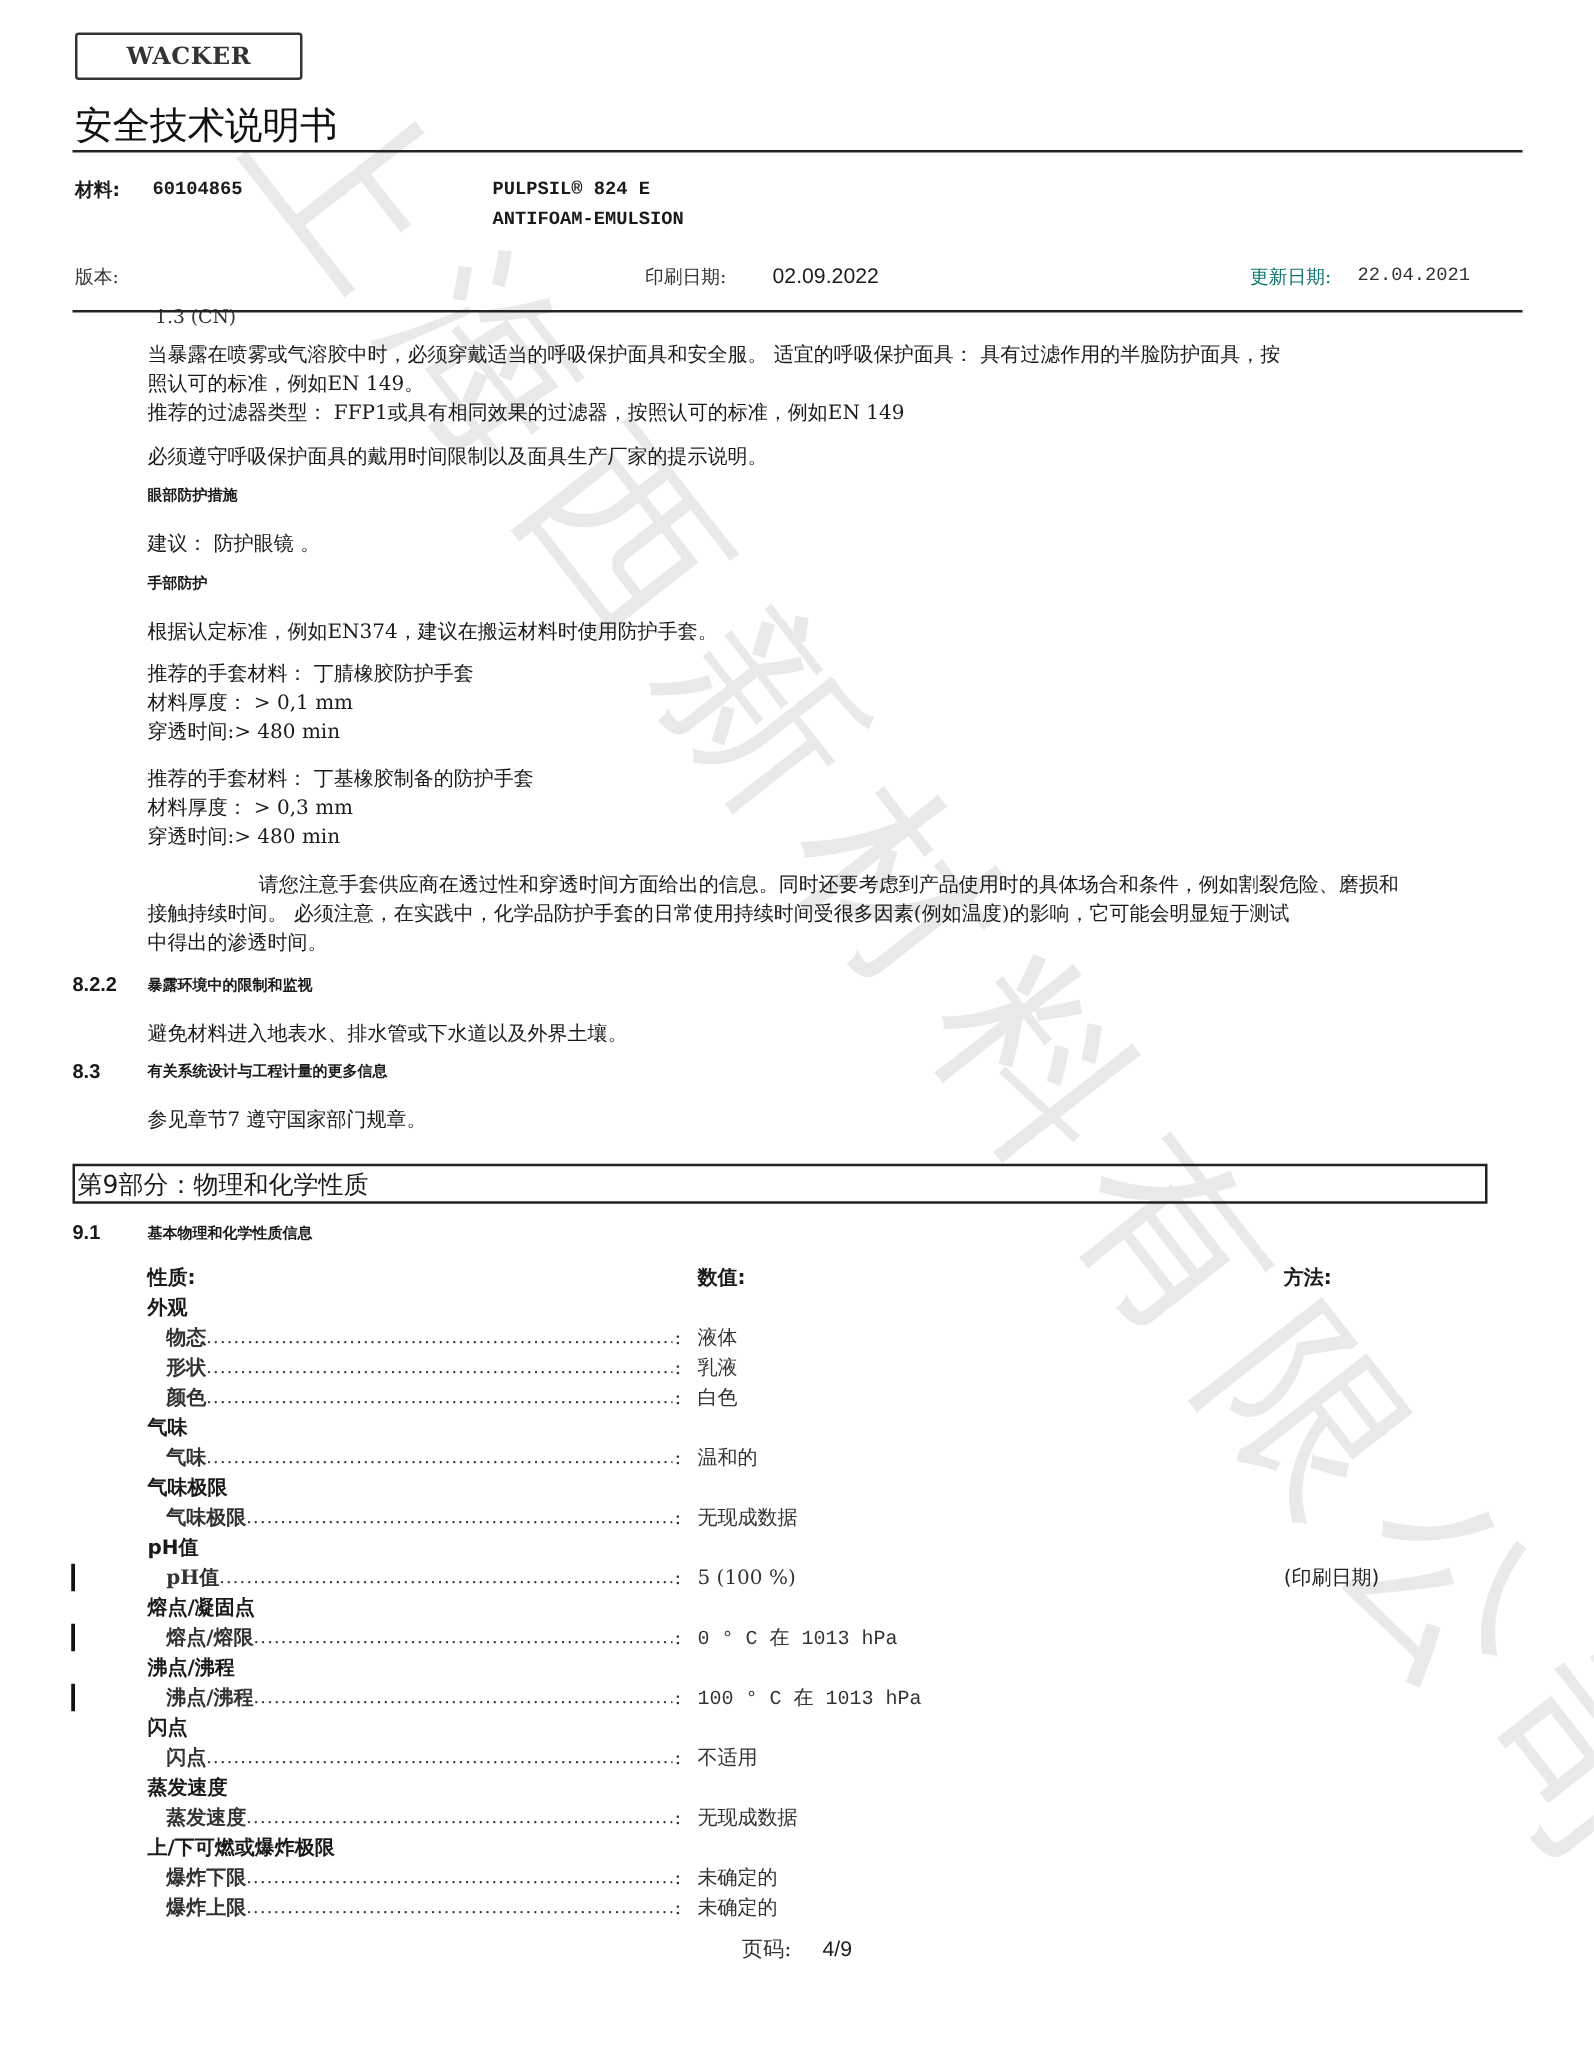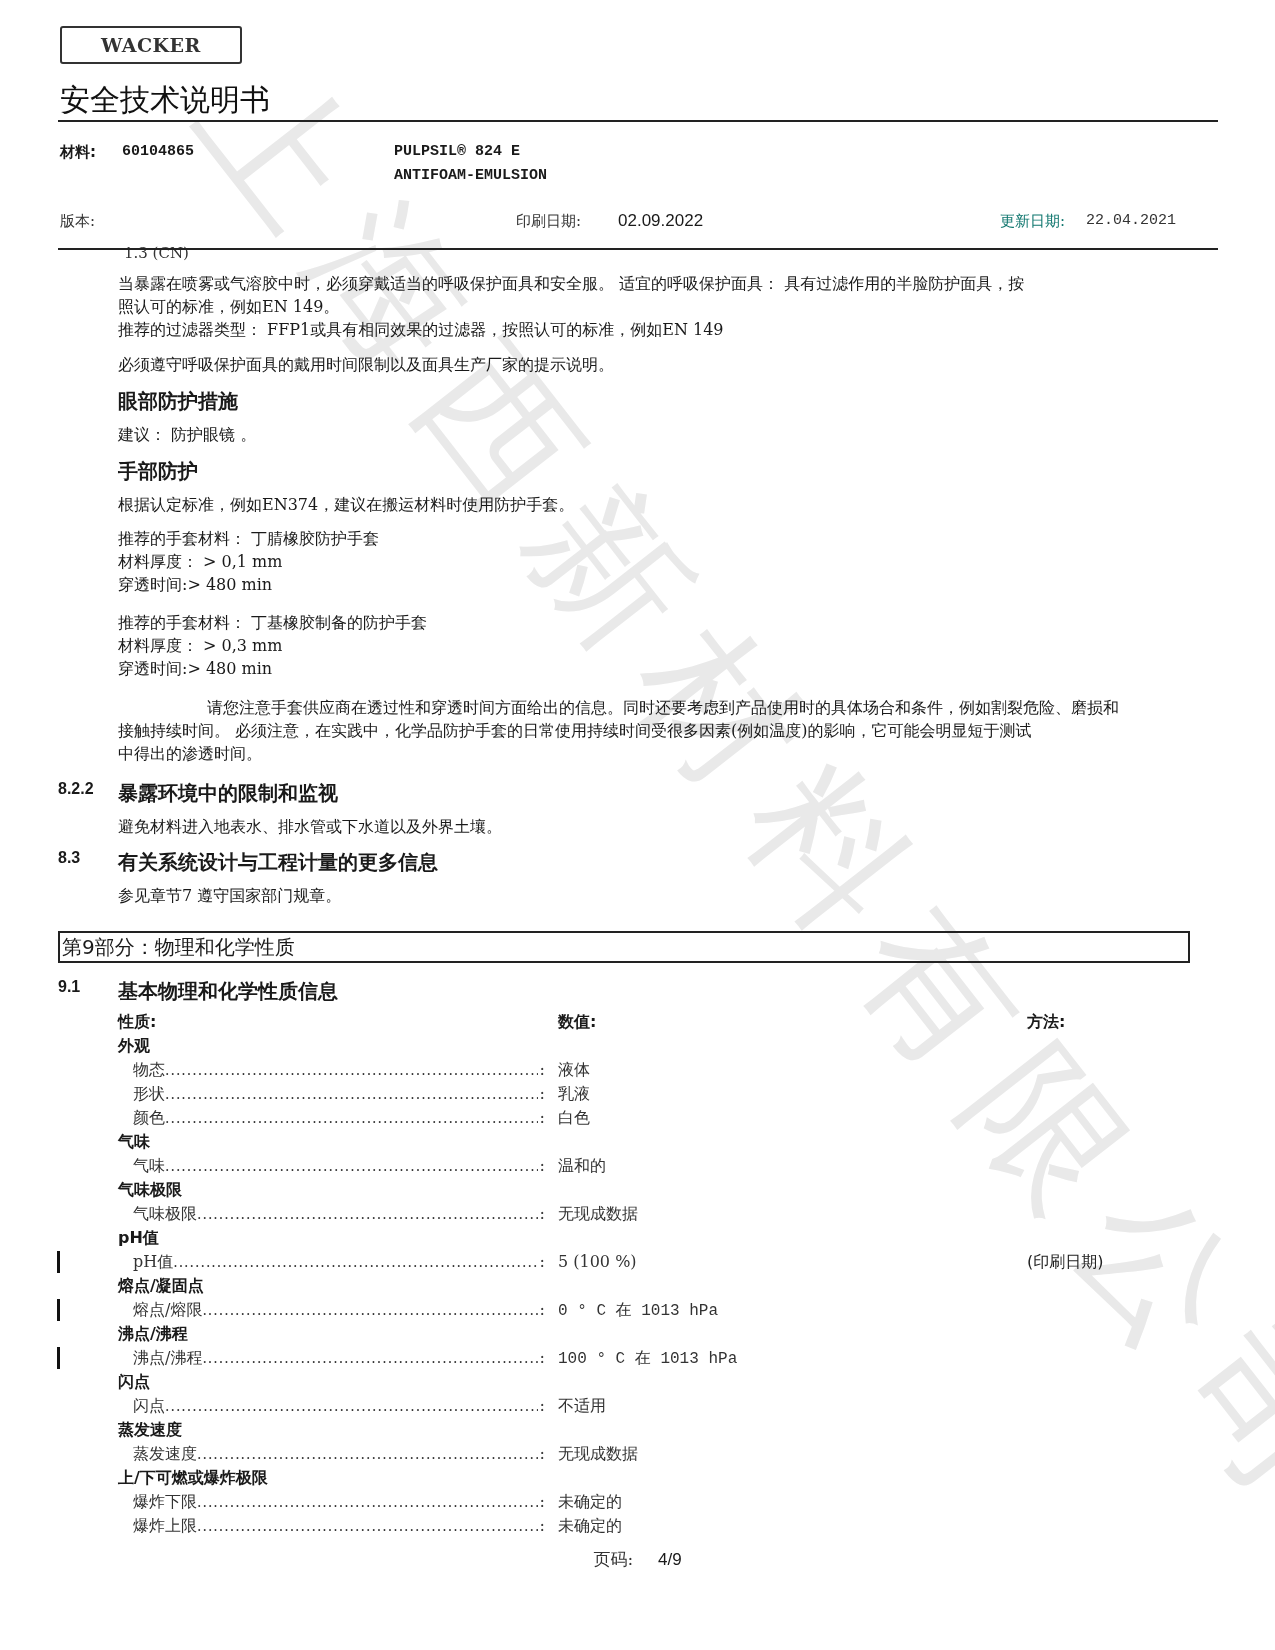--- a/index.html
+++ b/index.html
@@ -13,28 +13,28 @@
     .logo { position:absolute; left:60px; top:26px; width:182px; height:38px; border:2px solid #333; border-radius:3px;
             box-sizing:border-box; font-family:"DejaVu Serif", serif; font-weight:bold; font-size:19px; color:#333;
             text-align:center; line-height:34px; letter-spacing:0.5px; }
     .doc-title { position:absolute; left:60px; top:80px; font-size:30px; font-family:"DejaVu Sans", sans-serif; color:#111; }
     .rule { position:absolute; left:58px; width:1160px; height:0; border-top:2px solid #222; }
     .mono { font-family:"Liberation Mono", "DejaVu Sans Mono", monospace; }
     .hdr-label { position:absolute; font-size:15px; }
     .b { font-weight:bold; }
     .sans { font-family:"Liberation Sans", "DejaVu Sans", sans-serif; }
     .p { position:absolute; left:118px; font-size:16px; line-height:23px; width:1090px; }
-    .h { position:absolute; left:118px; font-size:20px; font-weight:bold; font-family:"DejaVu Sans", sans-serif; }
+    .h { position:absolute; left:118px; font-size:12px; font-weight:bold; font-family:"DejaVu Sans", sans-serif; }
     .secnum { position:absolute; left:58px; font-size:16px; font-weight:bold; font-family:"Liberation Sans", sans-serif; }
     .section-box { position:absolute; left:58px; top:931px; width:1132px; height:32px; border:2px solid #222; box-sizing:border-box;
                    font-family:"DejaVu Sans", sans-serif; font-size:20px; line-height:28px; padding-left:2px; }
     .col-h { position:absolute; font-size:16px; font-weight:bold; font-family:"DejaVu Sans", sans-serif; }
     .row-group { position:absolute; left:118px; font-size:16px; font-weight:bold; font-family:"DejaVu Sans", sans-serif; }
     .row { position:absolute; left:133px; width:412px; font-size:16px; display:flex; color:#333; }
-    .row .lbl { white-space:nowrap; }
+    .row .lbl { white-space:nowrap;font-weight:bold; }
     .row .dots { flex:1; overflow:hidden; white-space:nowrap; letter-spacing:1px; color:#333; font-size:14px; line-height:20px; }
     .row .colon { padding-left:2px; }
     .val { position:absolute; left:558px; font-size:16px; color:#333; }
     .method { position:absolute; left:1027px; font-size:16px; font-family:"DejaVu Sans", sans-serif; color:#222; }
     .change-bar { position:absolute; left:57px; width:3px; height:22px; background:#111; }
     .footer { position:absolute; top:1548px; left:0; width:1275px; text-align:center; font-size:17px; }
   </style>
 </head>
 <body>
 

